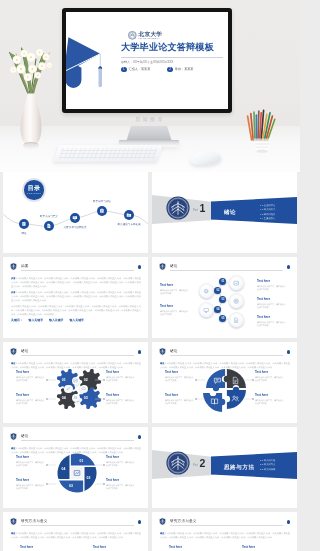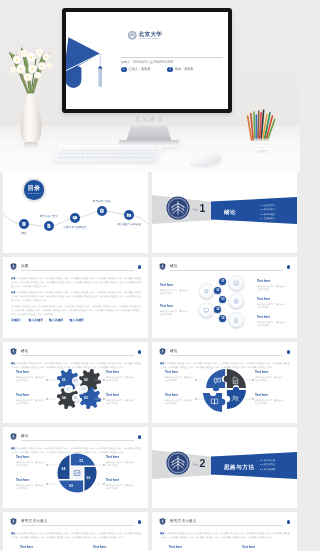--- a/index.html
+++ b/index.html
@@ -247,20 +247,21 @@
               <circle cx="12" cy="12" r="11" fill="none" stroke="#2d4a7e" stroke-width="1.4"></circle>
               <circle cx="12" cy="12" r="8.4" fill="none" stroke="#2d4a7e" stroke-width=".9"></circle>
               <path d="M6.5 15.5 C8.5 10.5 9.5 8 12 6.5 C14.5 8 15.5 10.5 17.5 15.5" fill="none" stroke="#2d4a7e" stroke-width="1.2"></path>
               <path d="M7.5 13 L16.5 13 M8.6 10.6 L15.4 10.6" stroke="#2d4a7e" stroke-width=".9"></path>
             </svg>
             <div class="ts-logo-tx">
               <div class="cn">北京大学</div>
               <div class="en">PEKING UNIVERSITY</div>
             </div>
           </div>
+          <div class="ts-title">大学毕业论文答辩模板</div>
           <div class="ts-rule"></div>
           <div class="ts-sub">答辩人：XX学院XX专业XX级XX班XXX</div>
           <div class="ts-meta">
             <div class="ts-m">
                 <span class="ts-mn">1</span>
                 <span class="ts-ml">汇报人：某某某</span>
               </div>
             <div class="ts-m">
                 <span class="ts-mn">2</span>
                 <span class="ts-ml">导师：某某某</span>

